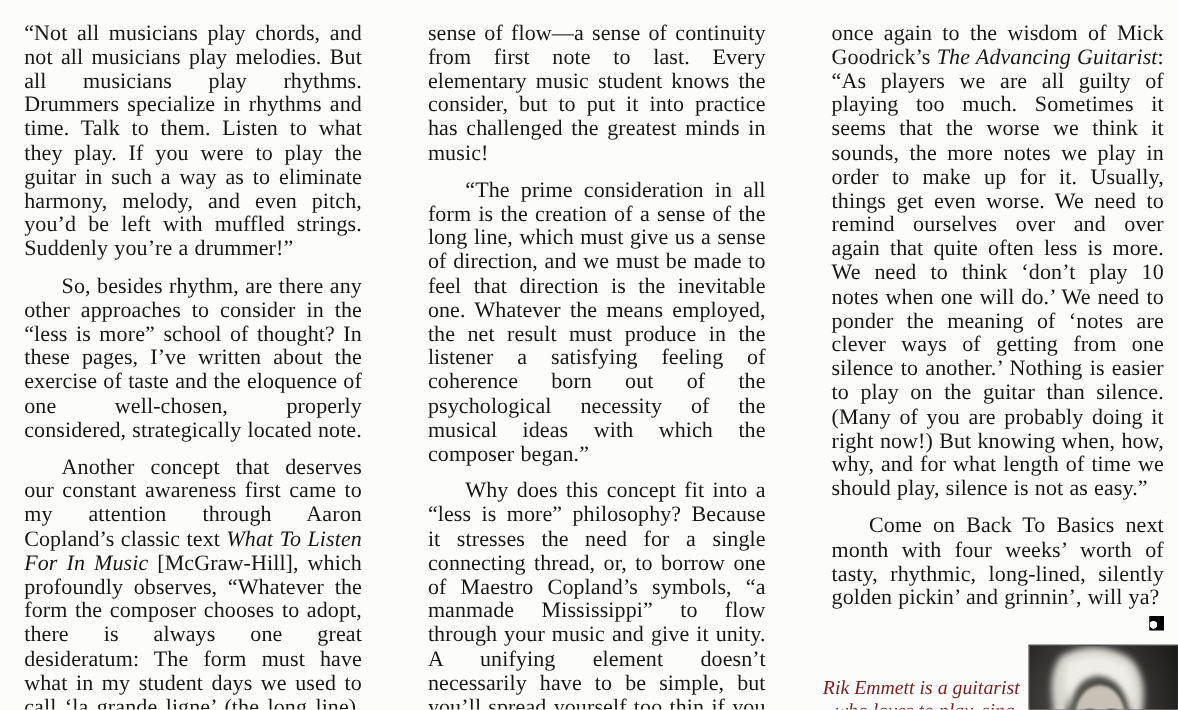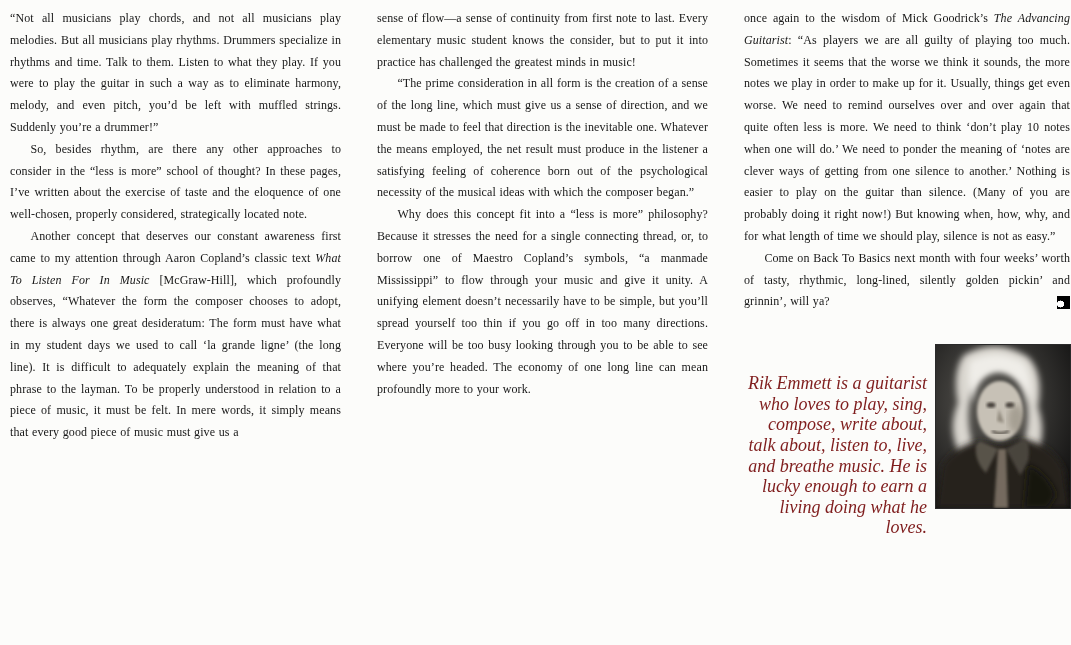--- a/index.html
+++ b/index.html
@@ -24,22 +24,22 @@
   }
   .col {
     width: 331px;
     flex: 0 0 331px;
   }
   .col.last {
     width: 326px;
     flex: 0 0 326px;
   }
   .col p {
-    margin: 0;
-    font-size: 12px;
+    margin: 12px;
+    font-size: 20px;
     line-height: 21.8px;
     text-align: justify;
     letter-spacing: 0.1px;
     word-spacing: 0.5px;
     hyphens: auto;
     -webkit-hyphens: auto;
   }
   .col p.indent {
     text-indent: 1.7em;
   }

